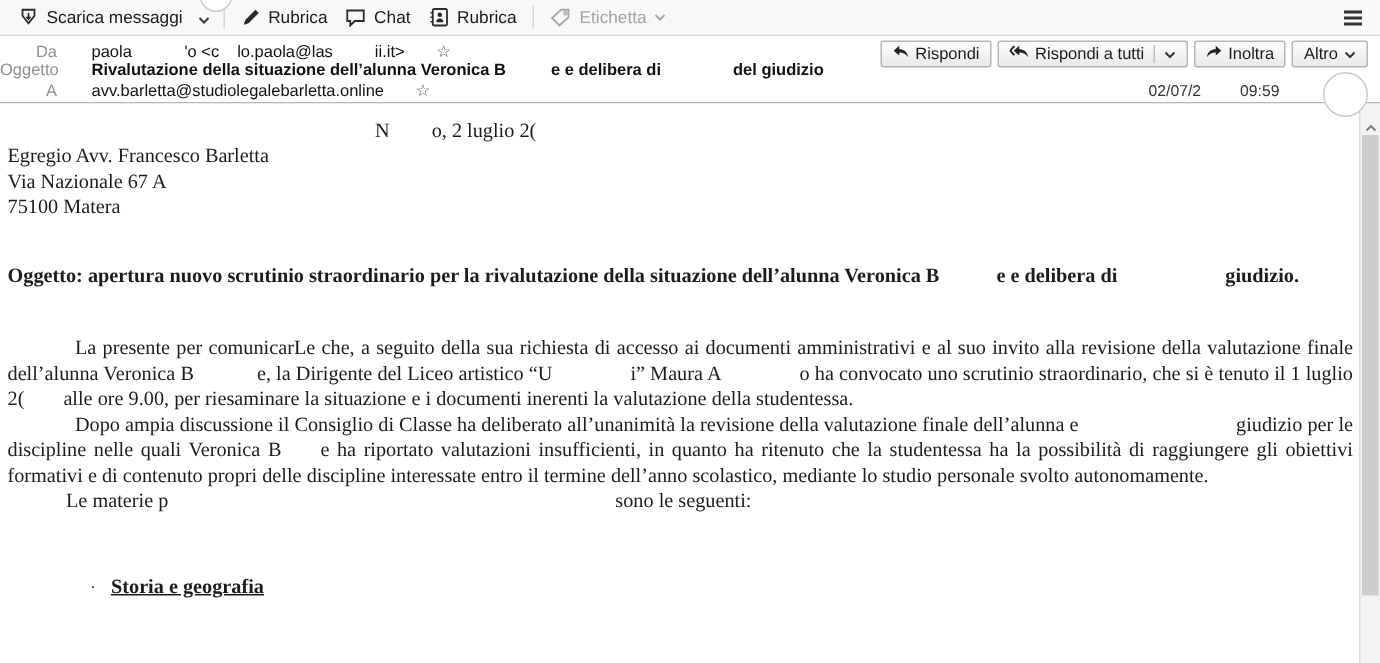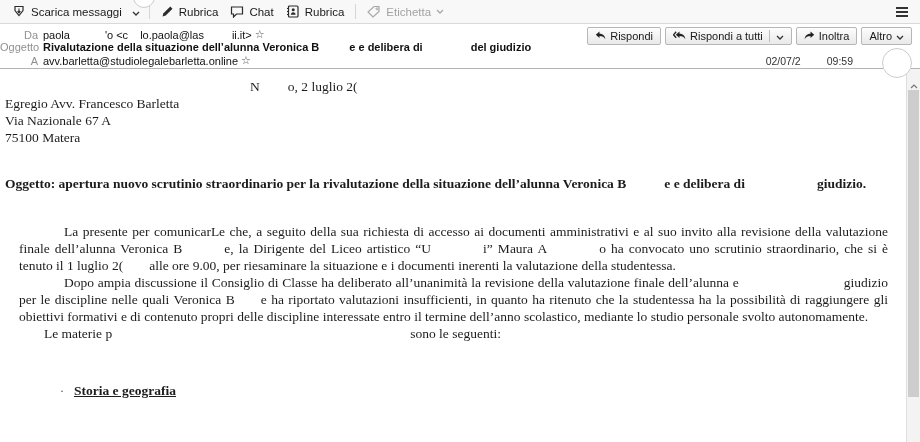--- a/index.html
+++ b/index.html
@@ -24,21 +24,21 @@
   .tb-sep{width:1px;height:15px;background:#d6d6d6;margin:0 5px;}
   .tb-disabled{color:#a3a3a3;}
   .tb-spacer{flex:1;}
   .hamburger{display:flex;flex-direction:column;gap:2px;padding:4px 6px;background:transparent;border:none;}
   .hamburger span{display:block;width:12px;height:2px;background:#333;}
   
   .msg-header{
     position:absolute;top:24px;left:0;right:0;height:44px;background:#ffffff;
     border-bottom:1px solid #b4b4b4;font-size:11px;color:#1a1a1a;
   }
-  .hrow{position:absolute;left:0;display:flex;align-items:center;white-space:nowrap;}
+  .hrow{position:absolute;left:0;display:flex;align-items:center;white-space:nowrap;gap:18px;}
   .hlabel{display:inline-block;width:38px;text-align:right;color:#909090;margin-right:5px;}
   .hval{color:#111;}
   .hval.bold{font-weight:bold;}
   .star{color:#555;font-size:11px;margin-left:3px;cursor:default;}
   .gap{display:inline-block;height:1px;vertical-align:baseline;}
   .hbtns{position:absolute;top:3px;right:8px;display:flex;gap:4px;align-items:center;}
   .btn{
     display:flex;align-items:center;gap:4px;height:18px;box-sizing:border-box;
     border:1px solid #b6b6b6;border-radius:2px;padding:0 7px;
     background:linear-gradient(#fdfdfd,#e9e9e9);font-size:11px;color:#1a1a1a;
@@ -49,21 +49,21 @@
   .date-row .dgap{display:inline-block;width:26px;}
   
   .mail-body{
     position:absolute;top:69px;left:0;right:13px;bottom:0;background:#fff;
     font-family:"Liberation Serif",serif;font-size:13.5px;color:#1c1c1c;
     line-height:17px;overflow:hidden;
   }
   .dateline{margin:9px 0 0 250px;}
   .addr{margin-left:5px;}
   .bsubject{margin:29px 5px 0 5px;font-weight:bold;}
-  .para{margin:0 19px;text-align:justify;text-indent:45px;}
+  .para{margin:0 5px;text-align:justify;text-indent:45px;}
   .para.first{margin-top:31px;}
   .materie{margin-left:44px;}
   .bullet-line{margin-left:60px;display:flex;align-items:baseline;}
   .bdot{width:14px;color:#444;font-size:12px;}
   .bitem{font-weight:bold;text-decoration:underline;margin-top:40px;}
   .closing{margin:17px 0 0 5px;font-family:"Liberation Sans",sans-serif;font-weight:bold;color:#3d3d3d;font-size:12.5px;}
   
   .vscroll{position:absolute;top:69px;right:0;bottom:0;width:13px;background:#f3f3f3;border-left:1px solid #dedede;}
   .vs-up{position:absolute;top:6px;left:0;right:0;text-align:center;}
   .vs-thumb{position:absolute;top:21px;left:1px;right:1px;height:307px;background:#cdcdcd;}

